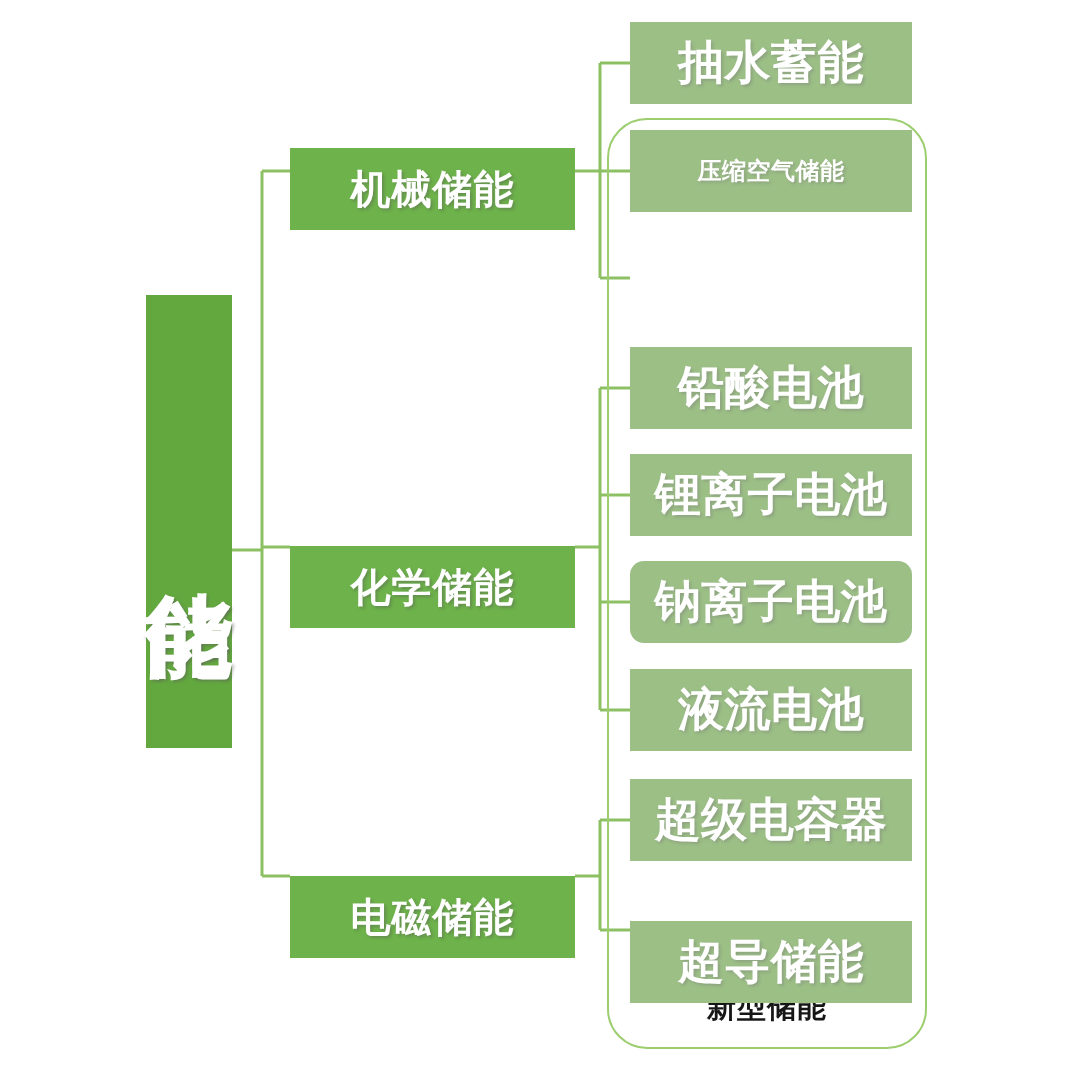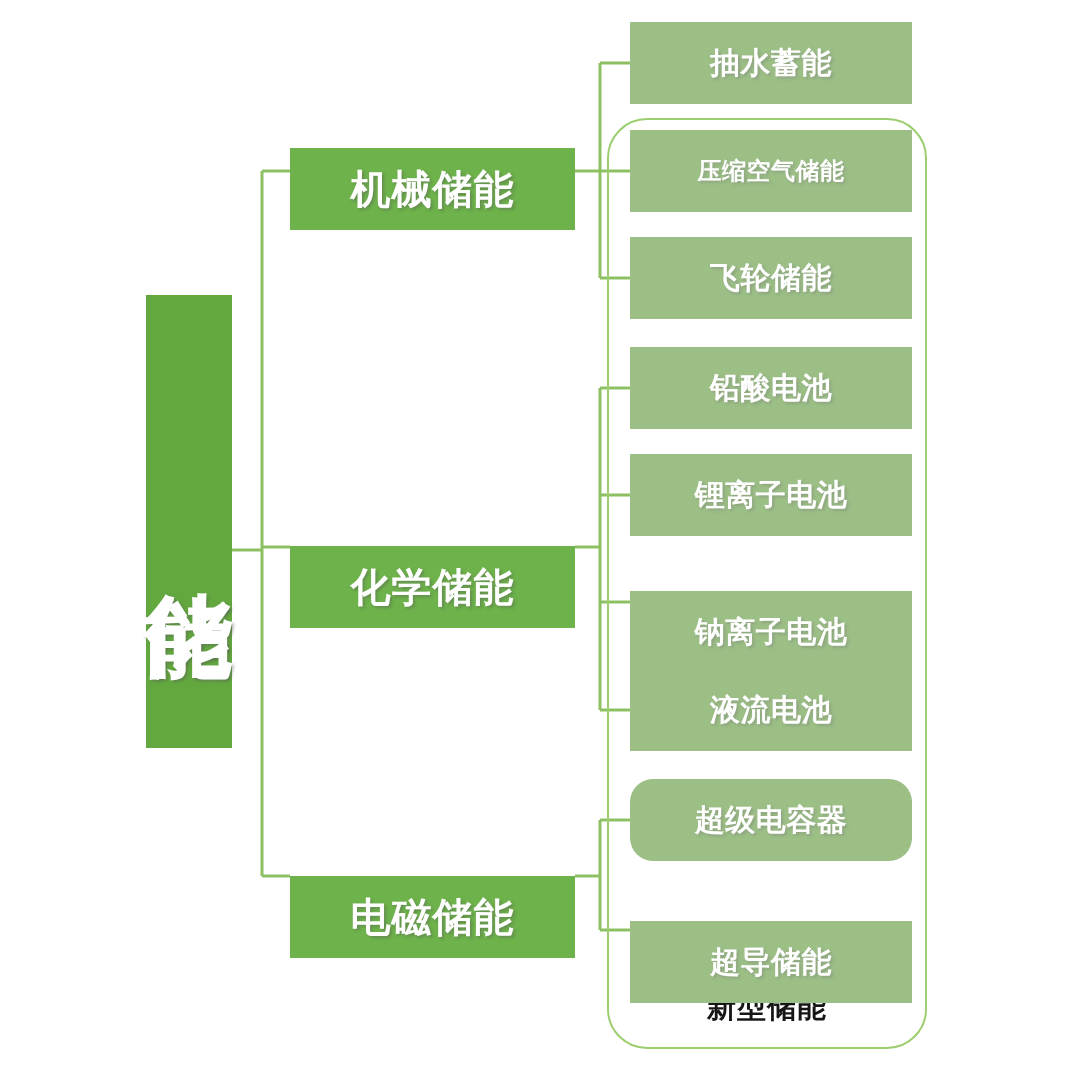--- a/index.html
+++ b/index.html
@@ -81,21 +81,21 @@
     width: 282px;
     height: 82px;
     background: #9cbf86;
     display: flex;
     align-items: center;
     justify-content: center;
     box-sizing: border-box;
   }
   .leaf-label {
     color: #ffffff;
-    font-size: 30px;
+    font-size: 46px;
     font-weight: bold;
     letter-spacing: 0.5px;
     white-space: nowrap;
     text-shadow: 2px 2px 3px rgba(120,120,120,0.38);
   }
   .leaf-node.narrow .leaf-label {
     font-size: 24px;
   }
 
   
@@ -175,37 +175,34 @@
   <div class="cat-node" style="top:858px;">
     <span class="cat-label">电磁储能</span>
   </div>
 
   <div class="leaf-node" style="top:22px;">
     <span class="leaf-label">抽水蓄能</span>
   </div>
   <div class="leaf-node narrow" style="top:130px;">
     <span class="leaf-label">压缩空气储能</span>
   </div>
-  <div class="leaf-node" style="top:237px;">
-    <span class="leaf-label">飞轮储能</span>
-  </div>
 
   <div class="leaf-node" style="top:347px;">
     <span class="leaf-label">铅酸电池</span>
   </div>
   <div class="leaf-node" style="top:454px;">
     <span class="leaf-label">锂离子电池</span>
   </div>
-  <div class="leaf-node" style="top:591px;">
+  <div class="leaf-node" style="top:561px;border-radius:14px;">
     <span class="leaf-label">钠离子电池</span>
   </div>
   <div class="leaf-node" style="top:669px;">
     <span class="leaf-label">液流电池</span>
   </div>
 
-  <div class="leaf-node" style="top:779px;border-radius:23px;">
+  <div class="leaf-node" style="top:779px;">
     <span class="leaf-label">超级电容器</span>
   </div>
   <div class="leaf-node" style="top:889px;margin-top:32px;">
     <span class="leaf-label">超导储能</span>
   </div>
 
 </div>
 
 </body></html>

